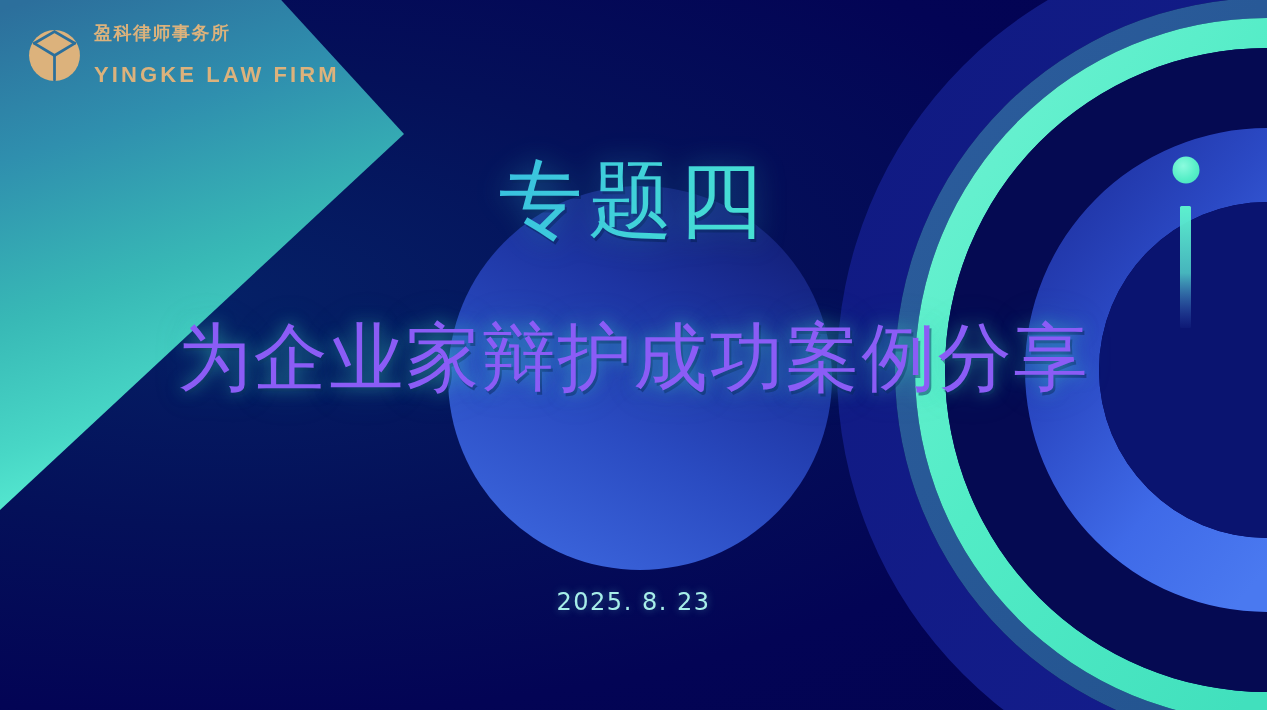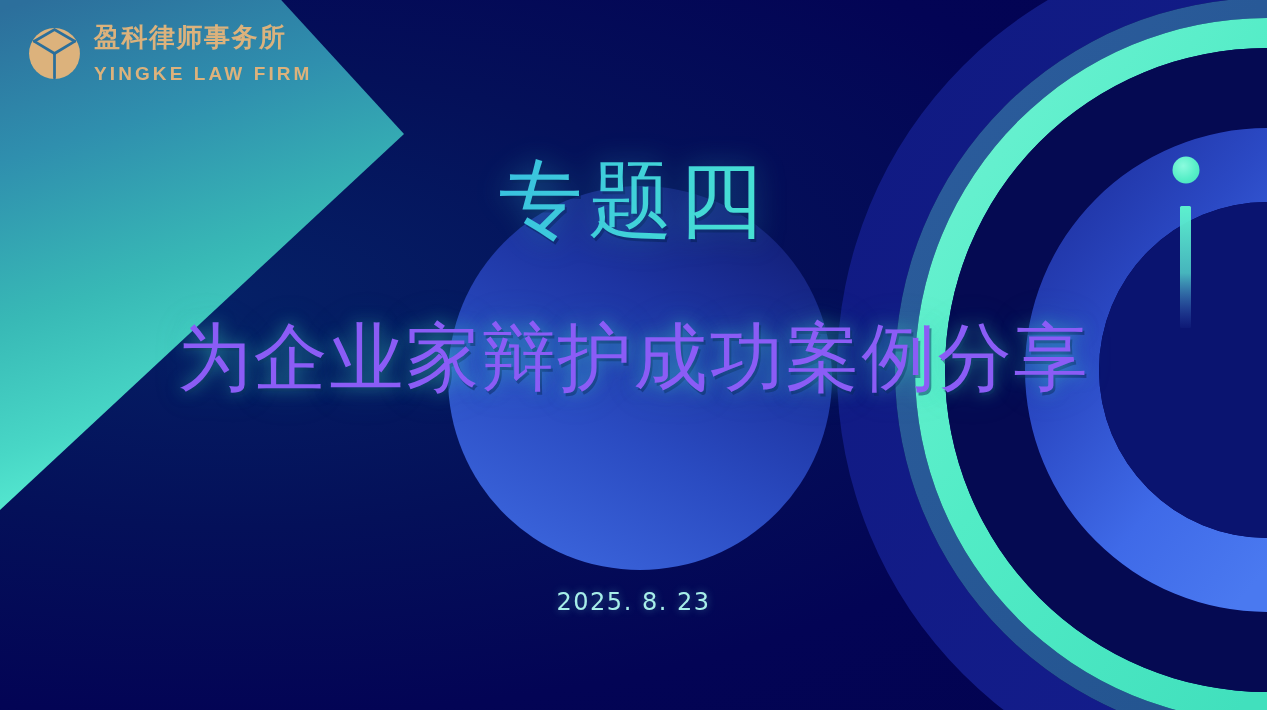--- a/index.html
+++ b/index.html
@@ -54,32 +54,32 @@
     display: block;
   }
   .logo-words {
     display: flex;
     flex-direction: column;
     justify-content: center;
     line-height: 1;
   }
   .logo-cn {
     color: #dcb27c;
-    font-size: 26px;
+    font-size: 18px;
     letter-spacing: 1.5px;
     font-weight: 600;
     font-family: "DejaVu Sans", "Liberation Sans", sans-serif;
     white-space: nowrap;
   }
   .logo-en {
     color: #dcb27c;
-    font-size: 19px;
+    font-size: 22px;
     letter-spacing: 3.1px;
     font-weight: 700;
-    margin-top: 14px;
+    margin-top: 22px;
     white-space: nowrap;
     font-family: "Liberation Sans", sans-serif;
   }
 
   
   .title-main {
     position: absolute;
     left: 0;
     right: 0;
     top: 128px;

